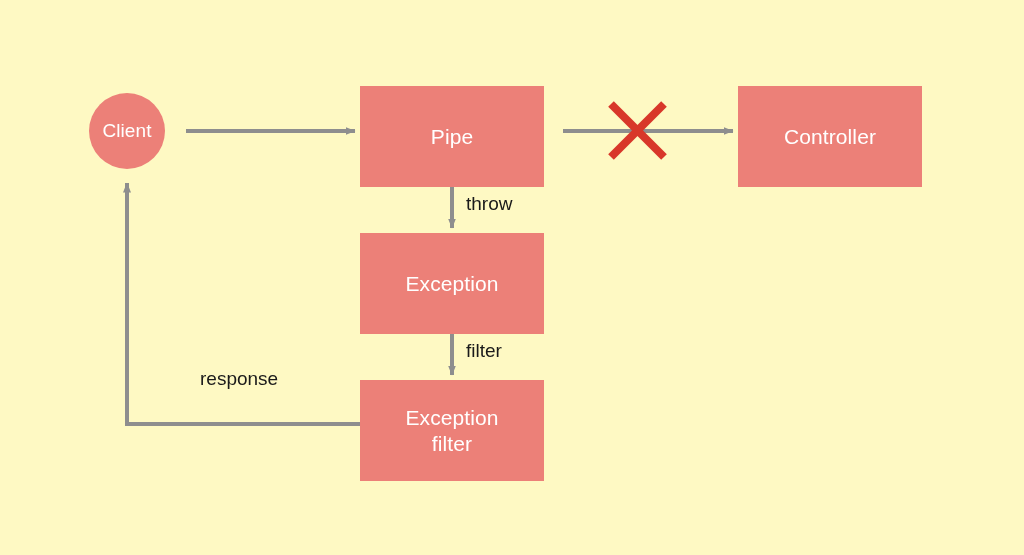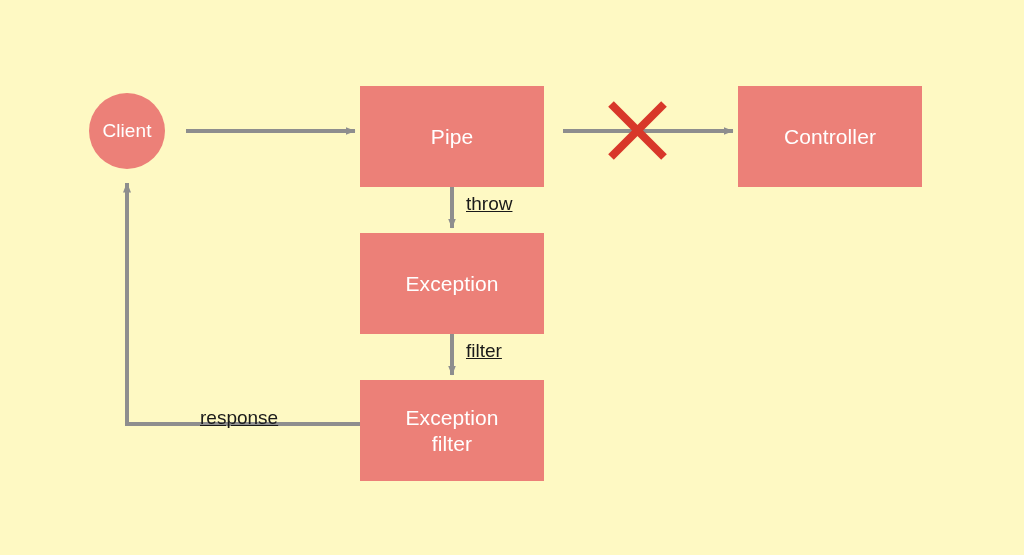--- a/index.html
+++ b/index.html
@@ -61,25 +61,24 @@
   #node-exception  { left: 360px; top: 233px; }
   #node-exception-filter { left: 360px; top: 380px; }
 
   .edge-label {
     position: absolute;
     color: #1a1a1a;
     font-size: 19px;
     line-height: 1;
     white-space: nowrap;
     z-index: 3;
-    text-decoration: underline;
   }
   #label-throw    { left: 466px; top: 194px; }
   #label-catch    { left: 466px; top: 341px; }
-  #label-response { left: 200px; top: 408px; }
+  #label-response { left: 200px; top: 369px; }
 </style>
 </head>
 <body>
 
 <div id="diagram-canvas">
 
   <svg id="edge-layer" viewBox="0 0 1024 555" width="1024" height="555" xmlns="http://www.w3.org/2000/svg">
     <defs>
       <marker id="arrowhead-right" markerWidth="10" markerHeight="8" refX="9.5" refY="4" orient="auto" markerUnits="userSpaceOnUse">
         <path d="M0,0 L10,4 L0,8 z" fill="#8e8e8e"></path>

